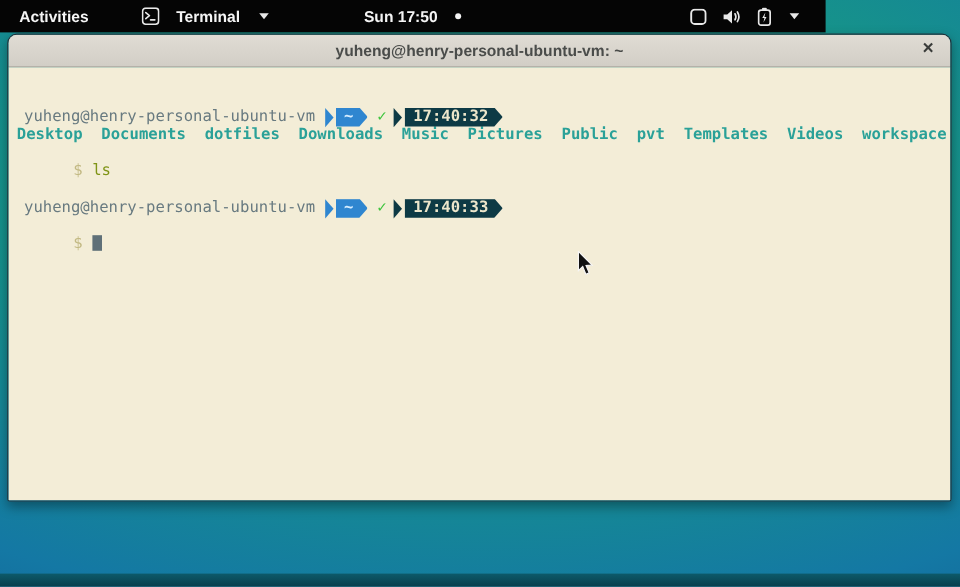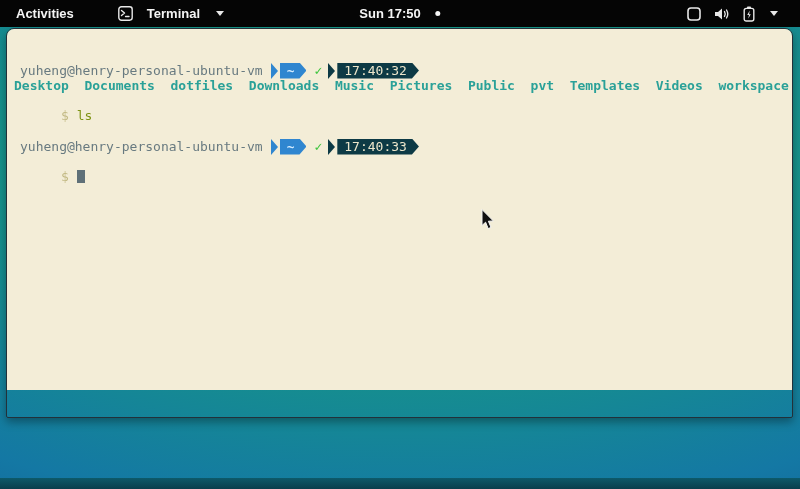--- a/index.html
+++ b/index.html
@@ -6,21 +6,21 @@
   html,body { width:800px; height:489px; overflow:hidden; }
   body {
     position:relative;
     font-family:"Liberation Sans", sans-serif;
     background: radial-gradient(ellipse 115% 95% at 50% 32%,
       #18a890 0%, #169489 40%, #1478a4 78%, #135f94 100%);
   }
 
   
   .topbar {
-    position:absolute; top:0; left:0; width:800px; height:27px;
+    position:absolute; top:0; left:0; width:688px; height:27px;
     background:#050505; color:#f5f5f5; display:flex; align-items:center;
     font-size:13px; font-weight:bold; z-index:30;
   }
   .activities { margin-left:10px; padding:3px 6px; cursor:pointer; }
   .appmenu { margin-left:32px; display:flex; align-items:center; gap:14px; padding:3px 6px; cursor:pointer; }
   .appmenu svg { display:block; }
   .chev-down {
     width:0; height:0; border-left:4px solid transparent; border-right:4px solid transparent;
     border-top:5px solid #e8e8e8; display:inline-block; margin-left:2px;
   }
@@ -62,21 +62,21 @@
     width:0; height:0; display:inline-block;
     border-top:8px solid transparent; border-bottom:8px solid transparent;
     border-left:7px solid var(--accent-blue,#2f86d0);
   }
   .pl-tri.dark { border-left-color:var(--segment-dark,#0d3a45); }
   .pl-body {
     display:inline-flex; align-items:center; height:16px; padding:0 12px 0 7px;
     clip-path:polygon(0 0, calc(100% - 7px) 0, 100% 50%, calc(100% - 7px) 100%, 0 100%);
   }
   .pl-body.blue { background:var(--accent-blue,#2f86d0); color:#d4ecff; font-weight:bold; margin-left:2px; }
-  .pl-body.dark { background:var(--segment-dark,#0d3a45); color:var(--time-cream,#ece6cb); font-weight:normal; margin-left:2px; }
+  .pl-body.dark { background:var(--segment-dark,#0d3a45); color:var(--time-cream,#ece6cb); font-weight:bold; margin-left:2px; }
   .check { color:var(--check-green,#3cc43c); font-weight:bold; margin:0 6px 0 8px; }
 
   .dollar { color:var(--dollar-khaki,#c2b983); }
   .cmd { color:var(--cmd-olive,#7f9416); margin-left:8px; }
   .dirs { color:var(--dir-teal,#2aa198); font-weight:bold; }
   .block-cursor {
     display:inline-block; width:8px; height:13px; margin-left:8px;
     background:#5f7078; vertical-align:-2px;
   }
 
@@ -128,20 +128,24 @@
         <rect x="4" y="0.5" width="4" height="2" rx="0.8" fill="#e8e8e8"></rect>
         <rect x="1.2" y="2.4" width="9.6" height="12.6" rx="2" fill="none" stroke="#e8e8e8" stroke-width="1.4"></rect>
         <path d="M6.8 4.5 L4.2 9 L6 9 L5.2 12.8 L7.8 8.2 L6 8.2 Z" fill="#e8e8e8"></path>
       </svg>
     </span>
     <span class="chev-down"></span>
   </div>
 </div>
 
 <div class="window">
+  <div class="titlebar">
+    <span class="titlebar-title">yuheng@henry-personal-ubuntu-vm: ~</span>
+    <span class="close-btn">×</span>
+  </div>
 
   <div class="term">
 
     <div class="line prompt-line">
       <span class="prompt-user">yuheng@henry-personal-ubuntu-vm</span>
       <span class="pl-tri" style="margin-left:8px;"></span>
       <span class="pl-body blue">~</span>
       <span class="check">✓</span>
       <span class="pl-tri dark"></span>
       <span class="pl-body dark">17:40:32</span>

